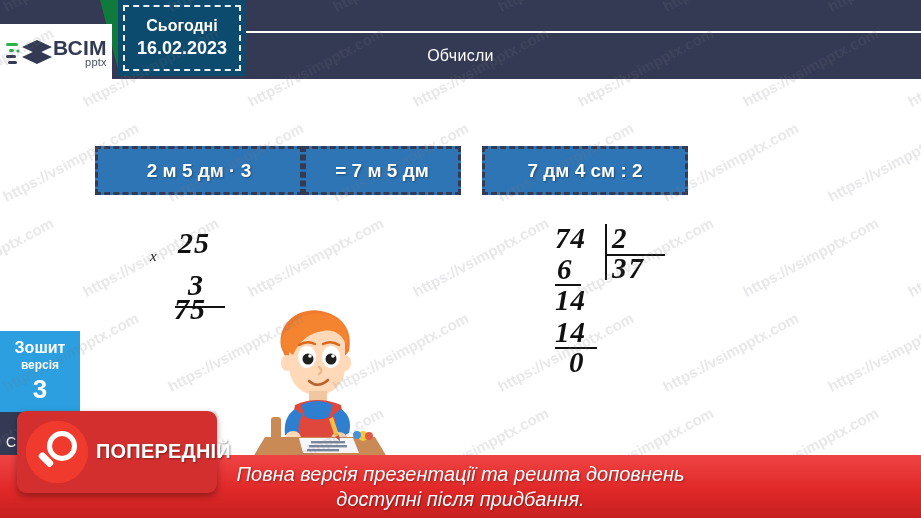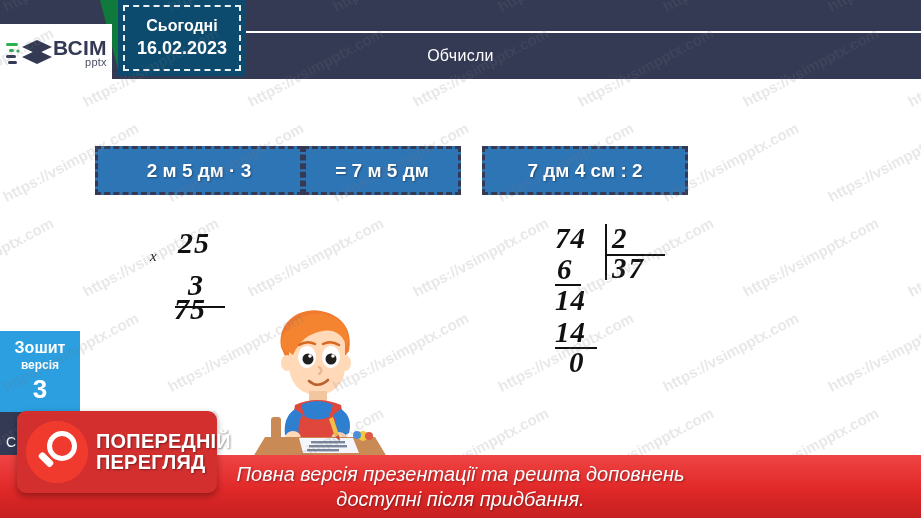--- a/index.html
+++ b/index.html
@@ -302,21 +302,20 @@
   <div class="preview">
     <div class="circle">
       <svg viewBox="0 0 62 62" width="62" height="62">
         <circle cx="31" cy="31" r="31" fill="#f03a2e"></circle>
         <circle cx="36" cy="25" r="12.5" fill="none" stroke="#ffffff" stroke-width="5"></circle>
         <rect x="12" y="35" width="17" height="7" rx="3" fill="#ffffff" transform="rotate(45 20 38)"></rect>
       </svg>
     </div>
     <div class="ptext">
       <span>ПОПЕРЕДНІЙ</span>
-      <span>ПЕРЕГЛЯД</span>
     </div>
   </div>
 
   <div class="banner">
     <div class="l1">Повна версія презентації та решта доповнень</div>
     <div class="l2">доступні після придбання.</div>
   </div>
 
   <div class="wm-layer" id="wm-layer">
       <span class="wm" style="left: 0px; top: 0px;">https://vsimpptx.com</span>

